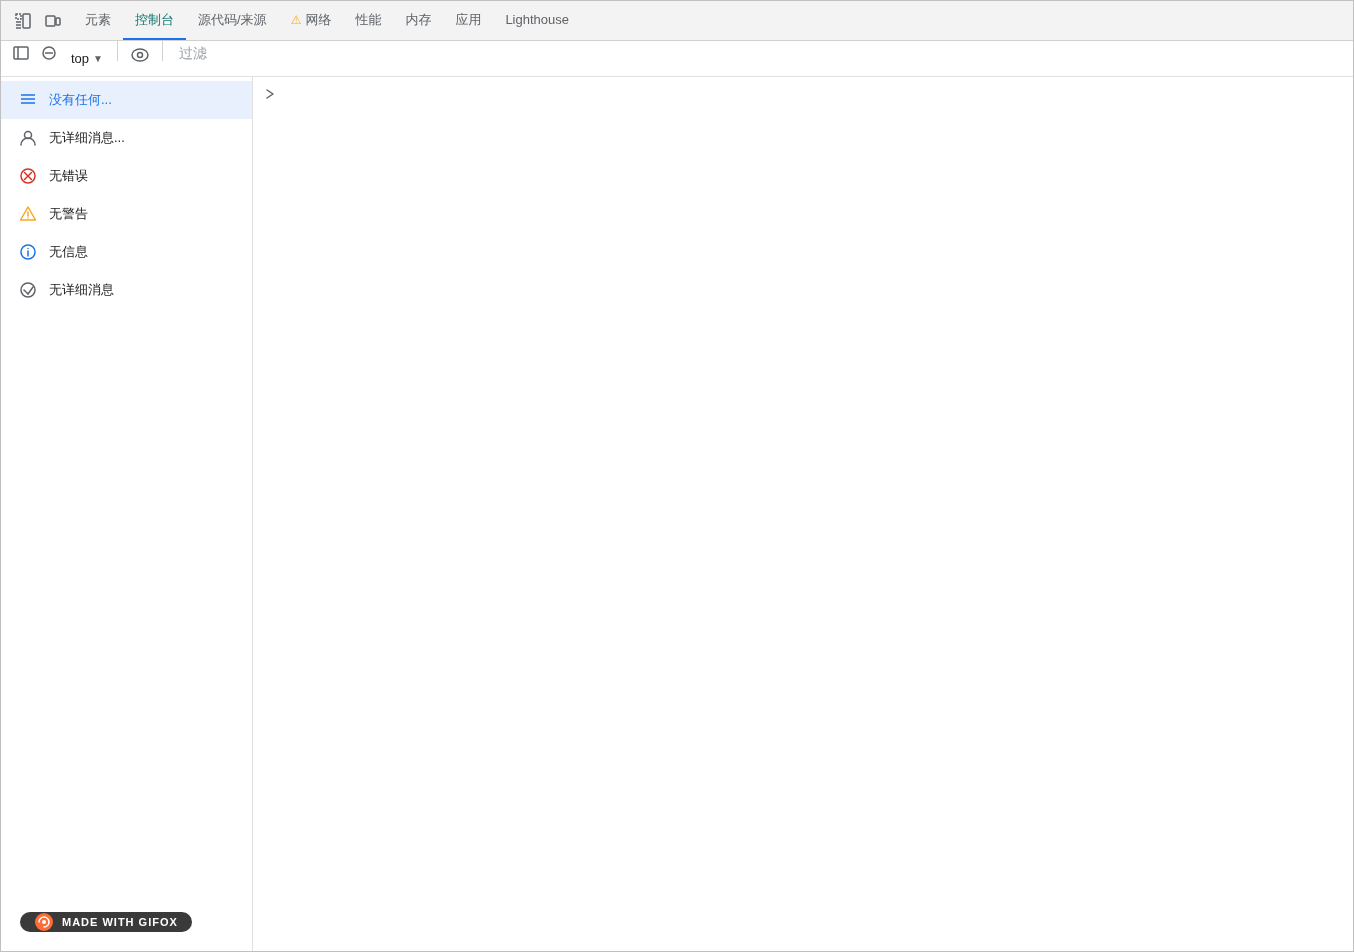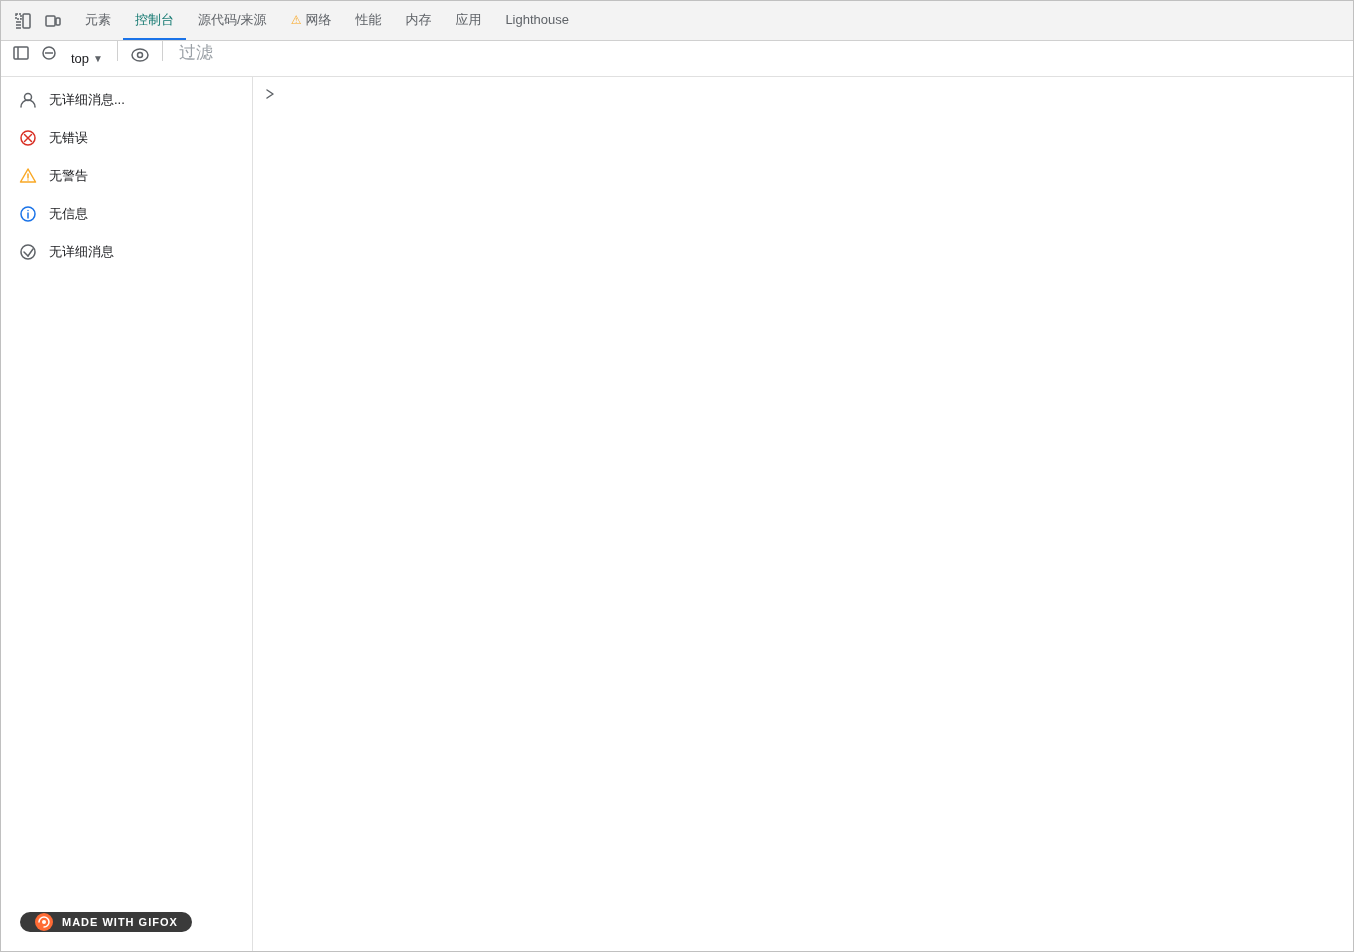--- a/index.html
+++ b/index.html
@@ -130,21 +130,21 @@
       height: 20px;
       background: #d0d0d0;
       margin: 0 4px;
     }
 
     .filter-input {
       flex: 1;
       height: 24px;
       border: none;
       outline: none;
-      font-size: 17px;
+      font-size: 14px;
       color: #202124;
       background: transparent;
       padding: 0 8px;
     }
 
     .filter-input::placeholder {
       color: #9aa0a6;
     }
 
     
@@ -319,20 +319,30 @@
 
     <div class="divider-v"></div>
 
     <input type="text" class="filter-input" placeholder="过滤" style="">
   </div>
 
   <div class="main-content">
 
     <div class="filter-panel">
 
+      <div class="filter-item active">
+        <div class="filter-icon">
+          <svg width="18" height="18" viewBox="0 0 18 18" fill="none">
+            <line x1="2" y1="4" x2="16" y2="4" stroke="#1a73e8" stroke-width="1.5"></line>
+            <line x1="2" y1="8" x2="16" y2="8" stroke="#1a73e8" stroke-width="1.5"></line>
+            <line x1="2" y1="12" x2="16" y2="12" stroke="#1a73e8" stroke-width="1.5"></line>
+          </svg>
+        </div>
+        <span class="filter-label">没有任何...</span>
+      </div>
 
       <div class="filter-item">
         <div class="filter-icon">
           <svg width="18" height="18" viewBox="0 0 18 18" fill="none">
             <circle cx="9" cy="6" r="3.5" stroke="#5f6368" stroke-width="1.5"></circle>
             <path d="M2 16c0-3.866 3.134-7 7-7s7 3.134 7 7" stroke="#5f6368" stroke-width="1.5" stroke-linecap="round"></path>
           </svg>
         </div>
         <span class="filter-label">无详细消息...</span>
       </div>

